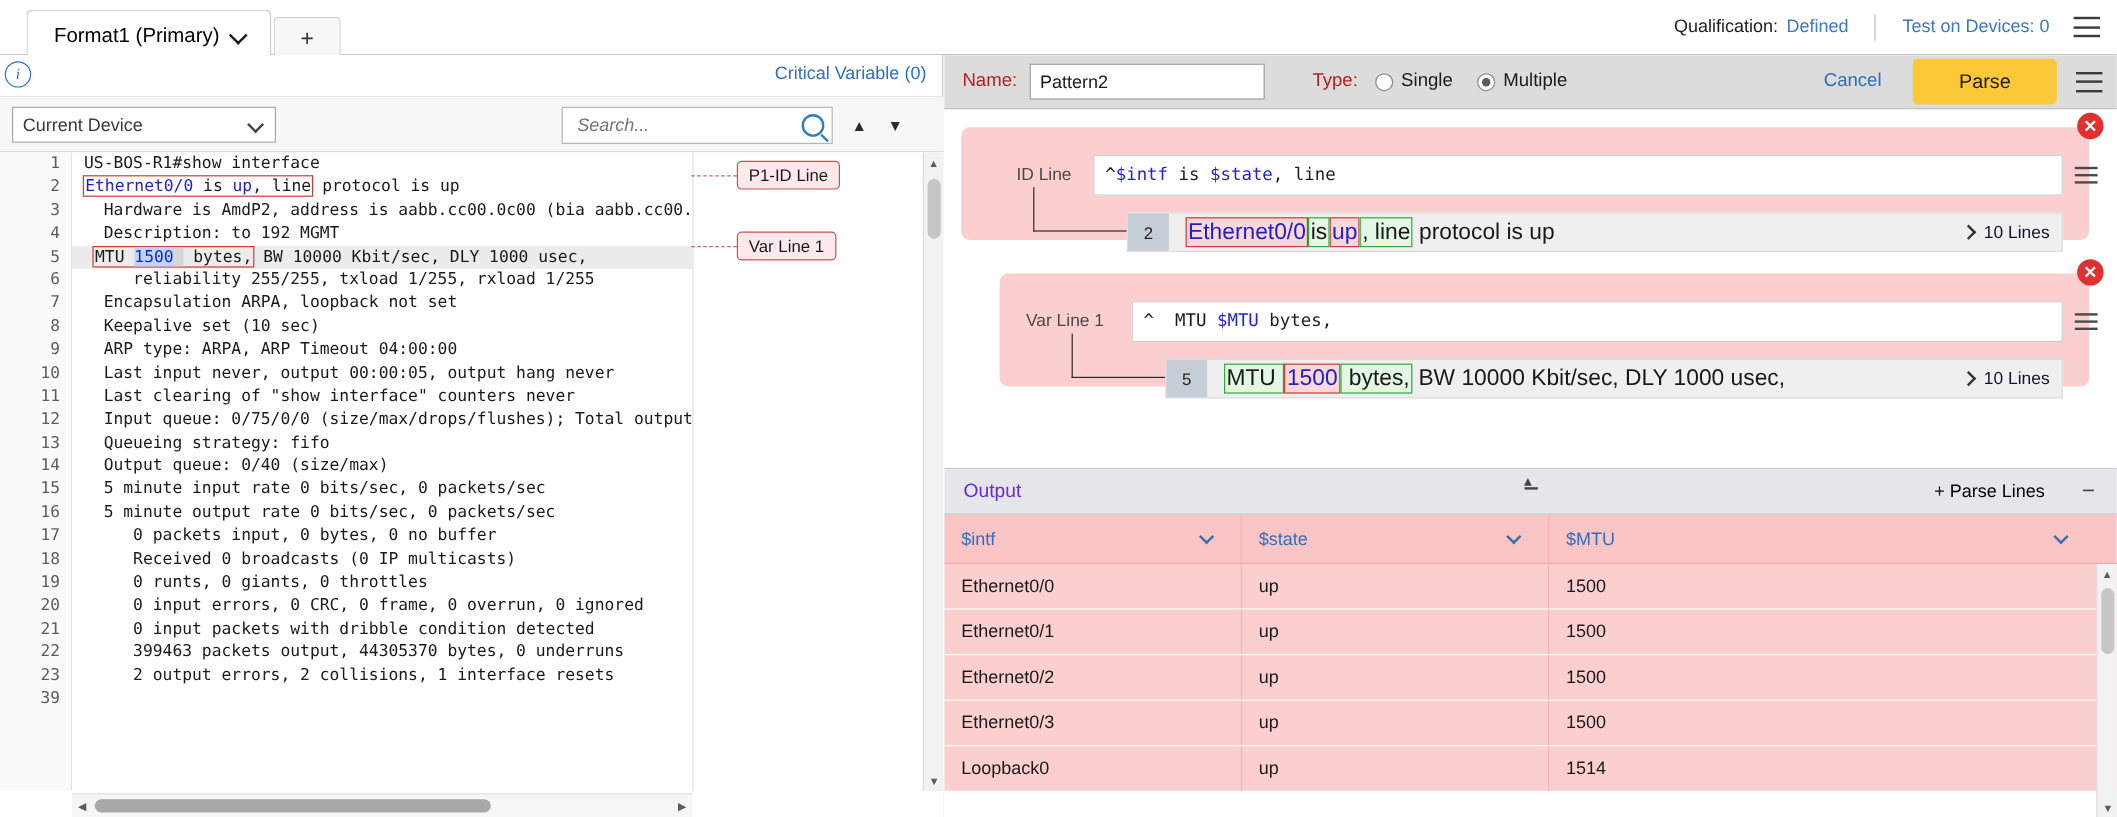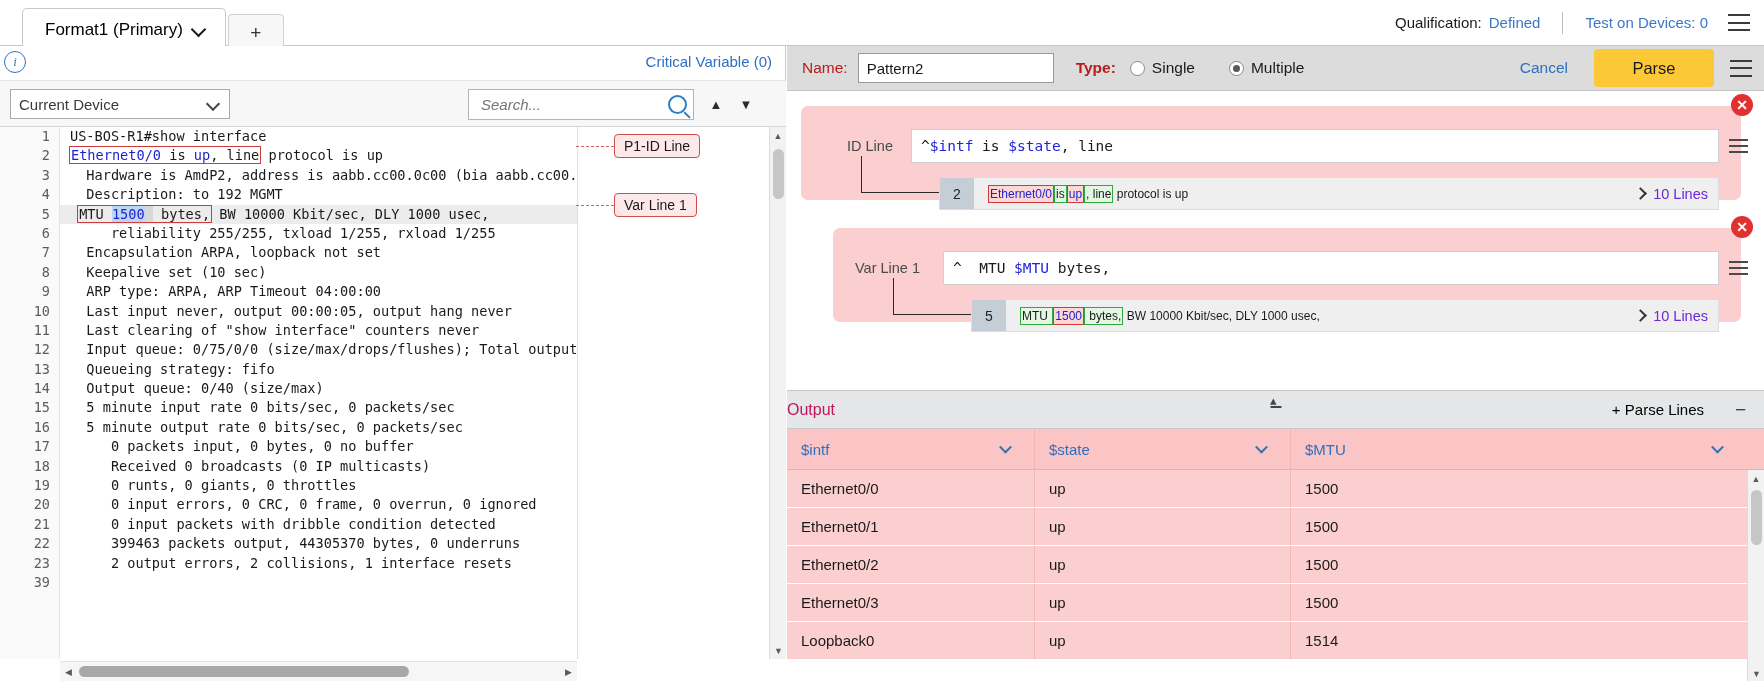--- a/index.html
+++ b/index.html
@@ -205,22 +205,22 @@
     display: flex; align-items: center;
   }
   .editbar .lbl { font-size: 15.5px; color: #b91c1c; }
   .name-label { margin-left: 15px; }
   .name-input {
     margin-left: 10px; width: 196px; height: 30px;
     border: 1px solid #9a9a9a; background: #fff;
     padding: 0 8px; font-size: 15px; color: #1a1a1a;
     font-family: "Liberation Sans", sans-serif;
   }
-  .type-label { margin-left: 22px; font-weight: bold; }
-  .radio-grp { display: flex; align-items: center; margin-left: 14px; gap: 34px; }
+  .type-label { margin-left: 40px; }
+  .radio-grp { display: flex; align-items: center; margin-left: 14px; gap: 20px; }
   .radio { display: flex; align-items: center; gap: 7px; font-size: 15.5px; }
   .rdot {
     width: 15px; height: 15px; border-radius: 50%;
     border: 1.6px solid #8a8a8a; background: #fff;
     display: inline-block; position: relative;
   }
   .rdot.on::after {
     content: ""; position: absolute; left: 3px; top: 3px;
     width: 7px; height: 7px; border-radius: 50%; background: #5a5a5a;
   }
@@ -265,47 +265,47 @@
     position: absolute; background: #efefef; height: 33px;
     display: flex; align-items: center;
     border: 1px solid #dcdcdc;
   }
   .prow-num {
     width: 34px; height: 100%; background: #c5ced6;
     display: flex; align-items: center; justify-content: center;
     font-size: 14px; color: #242424;
   }
   .prow-text {
-    padding-left: 14px; font-size: 12px; white-space: pre; color: #1a1a1a;
+    padding-left: 14px; font-size: 19px; white-space: pre; color: #1a1a1a;
   }
   .hg-green { border: 1.4px solid #2faa3c; background: #e4f7e4; padding: 1px 1px; }
   .hg-red { border: 1.4px solid #d03a3a; background: #fbd7d7; padding: 1px 1px; color:#2222cc; }
   .lines-btn {
     position: absolute; right: 10px; top: 50%; transform: translateY(-50%);
     display: flex; align-items: center; gap: 8px;
-    font-size: 14.5px; color: #6d28d9; justify-content: flex-end;
+    font-size: 14.5px; color: #0f172a; justify-content: flex-end;
   }
   .chev-r { width: 9px; height: 9px; border-right: 2px solid #333; border-top: 2px solid #333; transform: rotate(45deg); display:inline-block; }
   .close-x {
     position: absolute; width: 22px; height: 22px; border-radius: 50%;
     background: #e03030; color: #fff; font-size: 14px; font-weight: bold;
     display: flex; align-items: center; justify-content: center;
   }
 
   
   .output {
     position: absolute; left: 0; top: 344px; width: 977px; height: 291px;
     background: #fff; border-top: 1px solid #c9c9c9;
   }
   .output-head {
     position: relative; height: 38px; background: #e4e6e8;
     border-bottom: 1px solid #c9c9c9;
     display: flex; align-items: center;
   }
-  .output-title { font-size: 16px; color: #be185d; }
+  .output-title { margin-left: 16px; font-size: 16px; color: #6d28d9; }
   .eject {
     position: absolute; left: 50%; top: 3px; transform: translateX(-50%);
     font-size: 13px; color: #444; line-height: 1;
   }
   .parse-lines { position: absolute; right: 60px; color: #000000; font-size: 15px; }
   .minus-btn { position: absolute; right: 18px; font-size: 19px; color: #444; line-height: 1; }
   .otable { width: 977px; }
   .orow { display: flex; height: 38px; align-items: center; border-bottom: 1px solid #fff; }
   .orow.header { background: #fbc5c5; height: 41px; border-bottom: 1px solid #f0aaaa; }
   .orow.data { background: #fbcfcf; }

